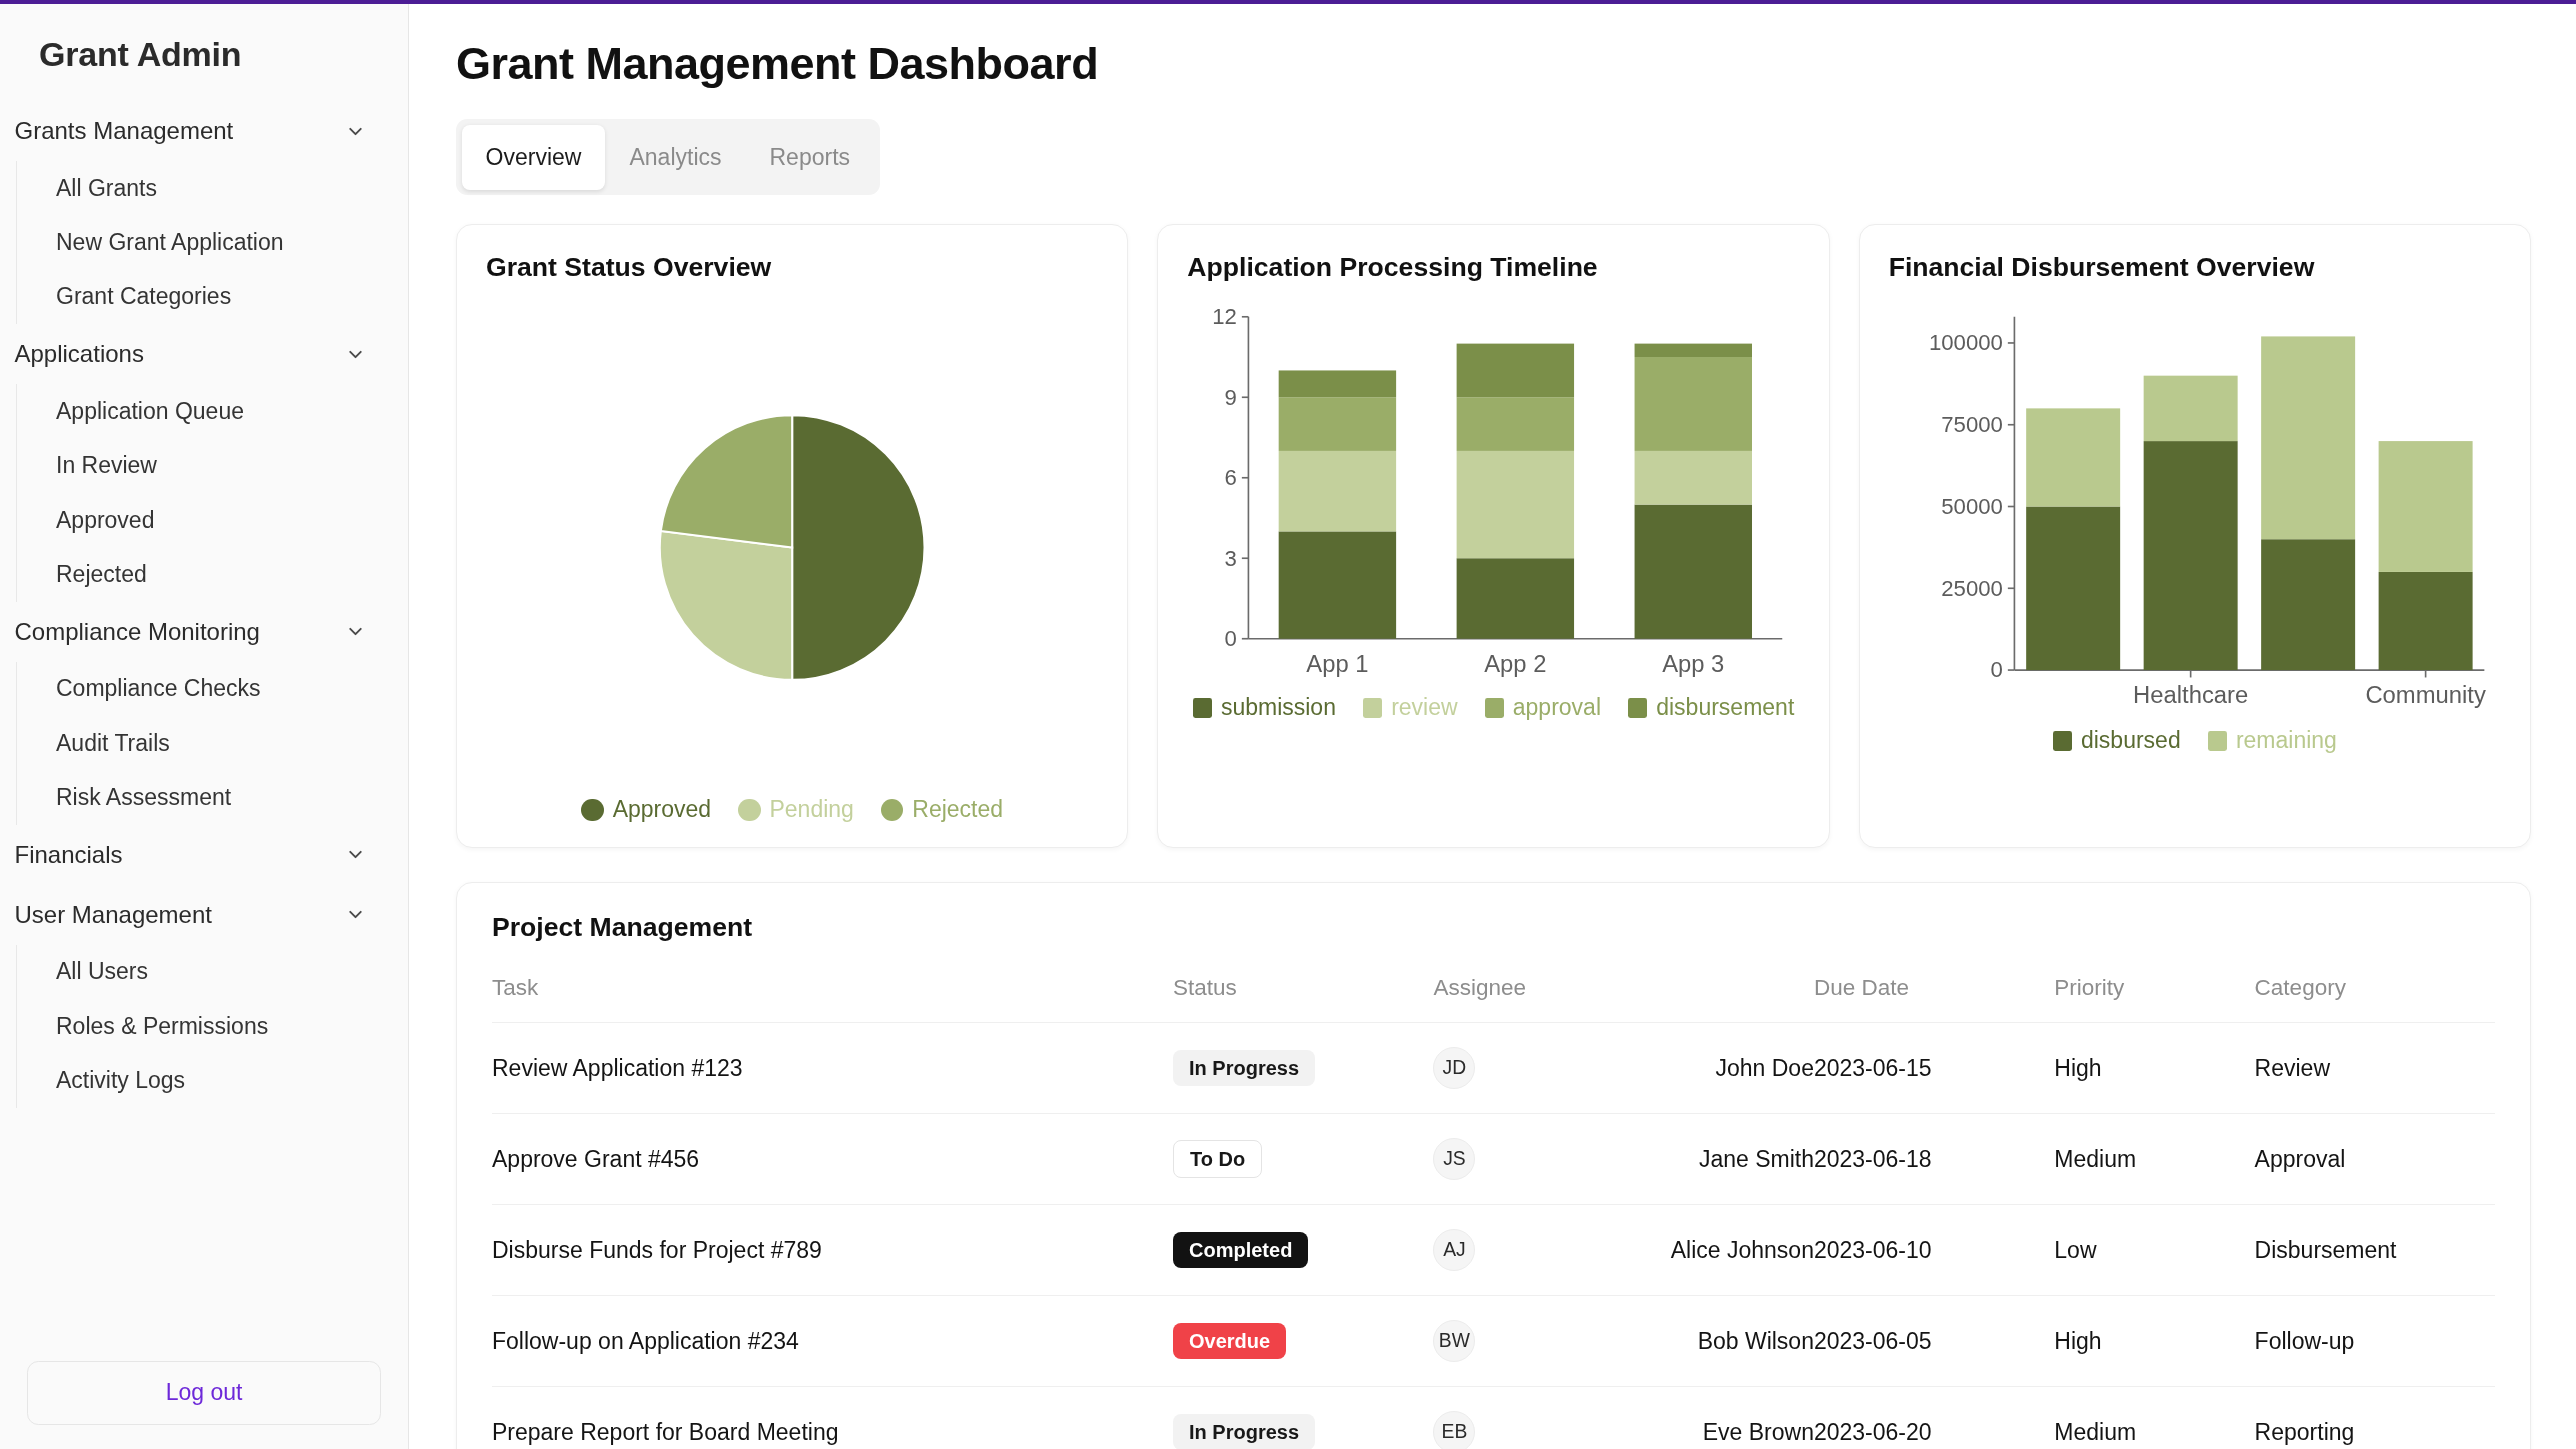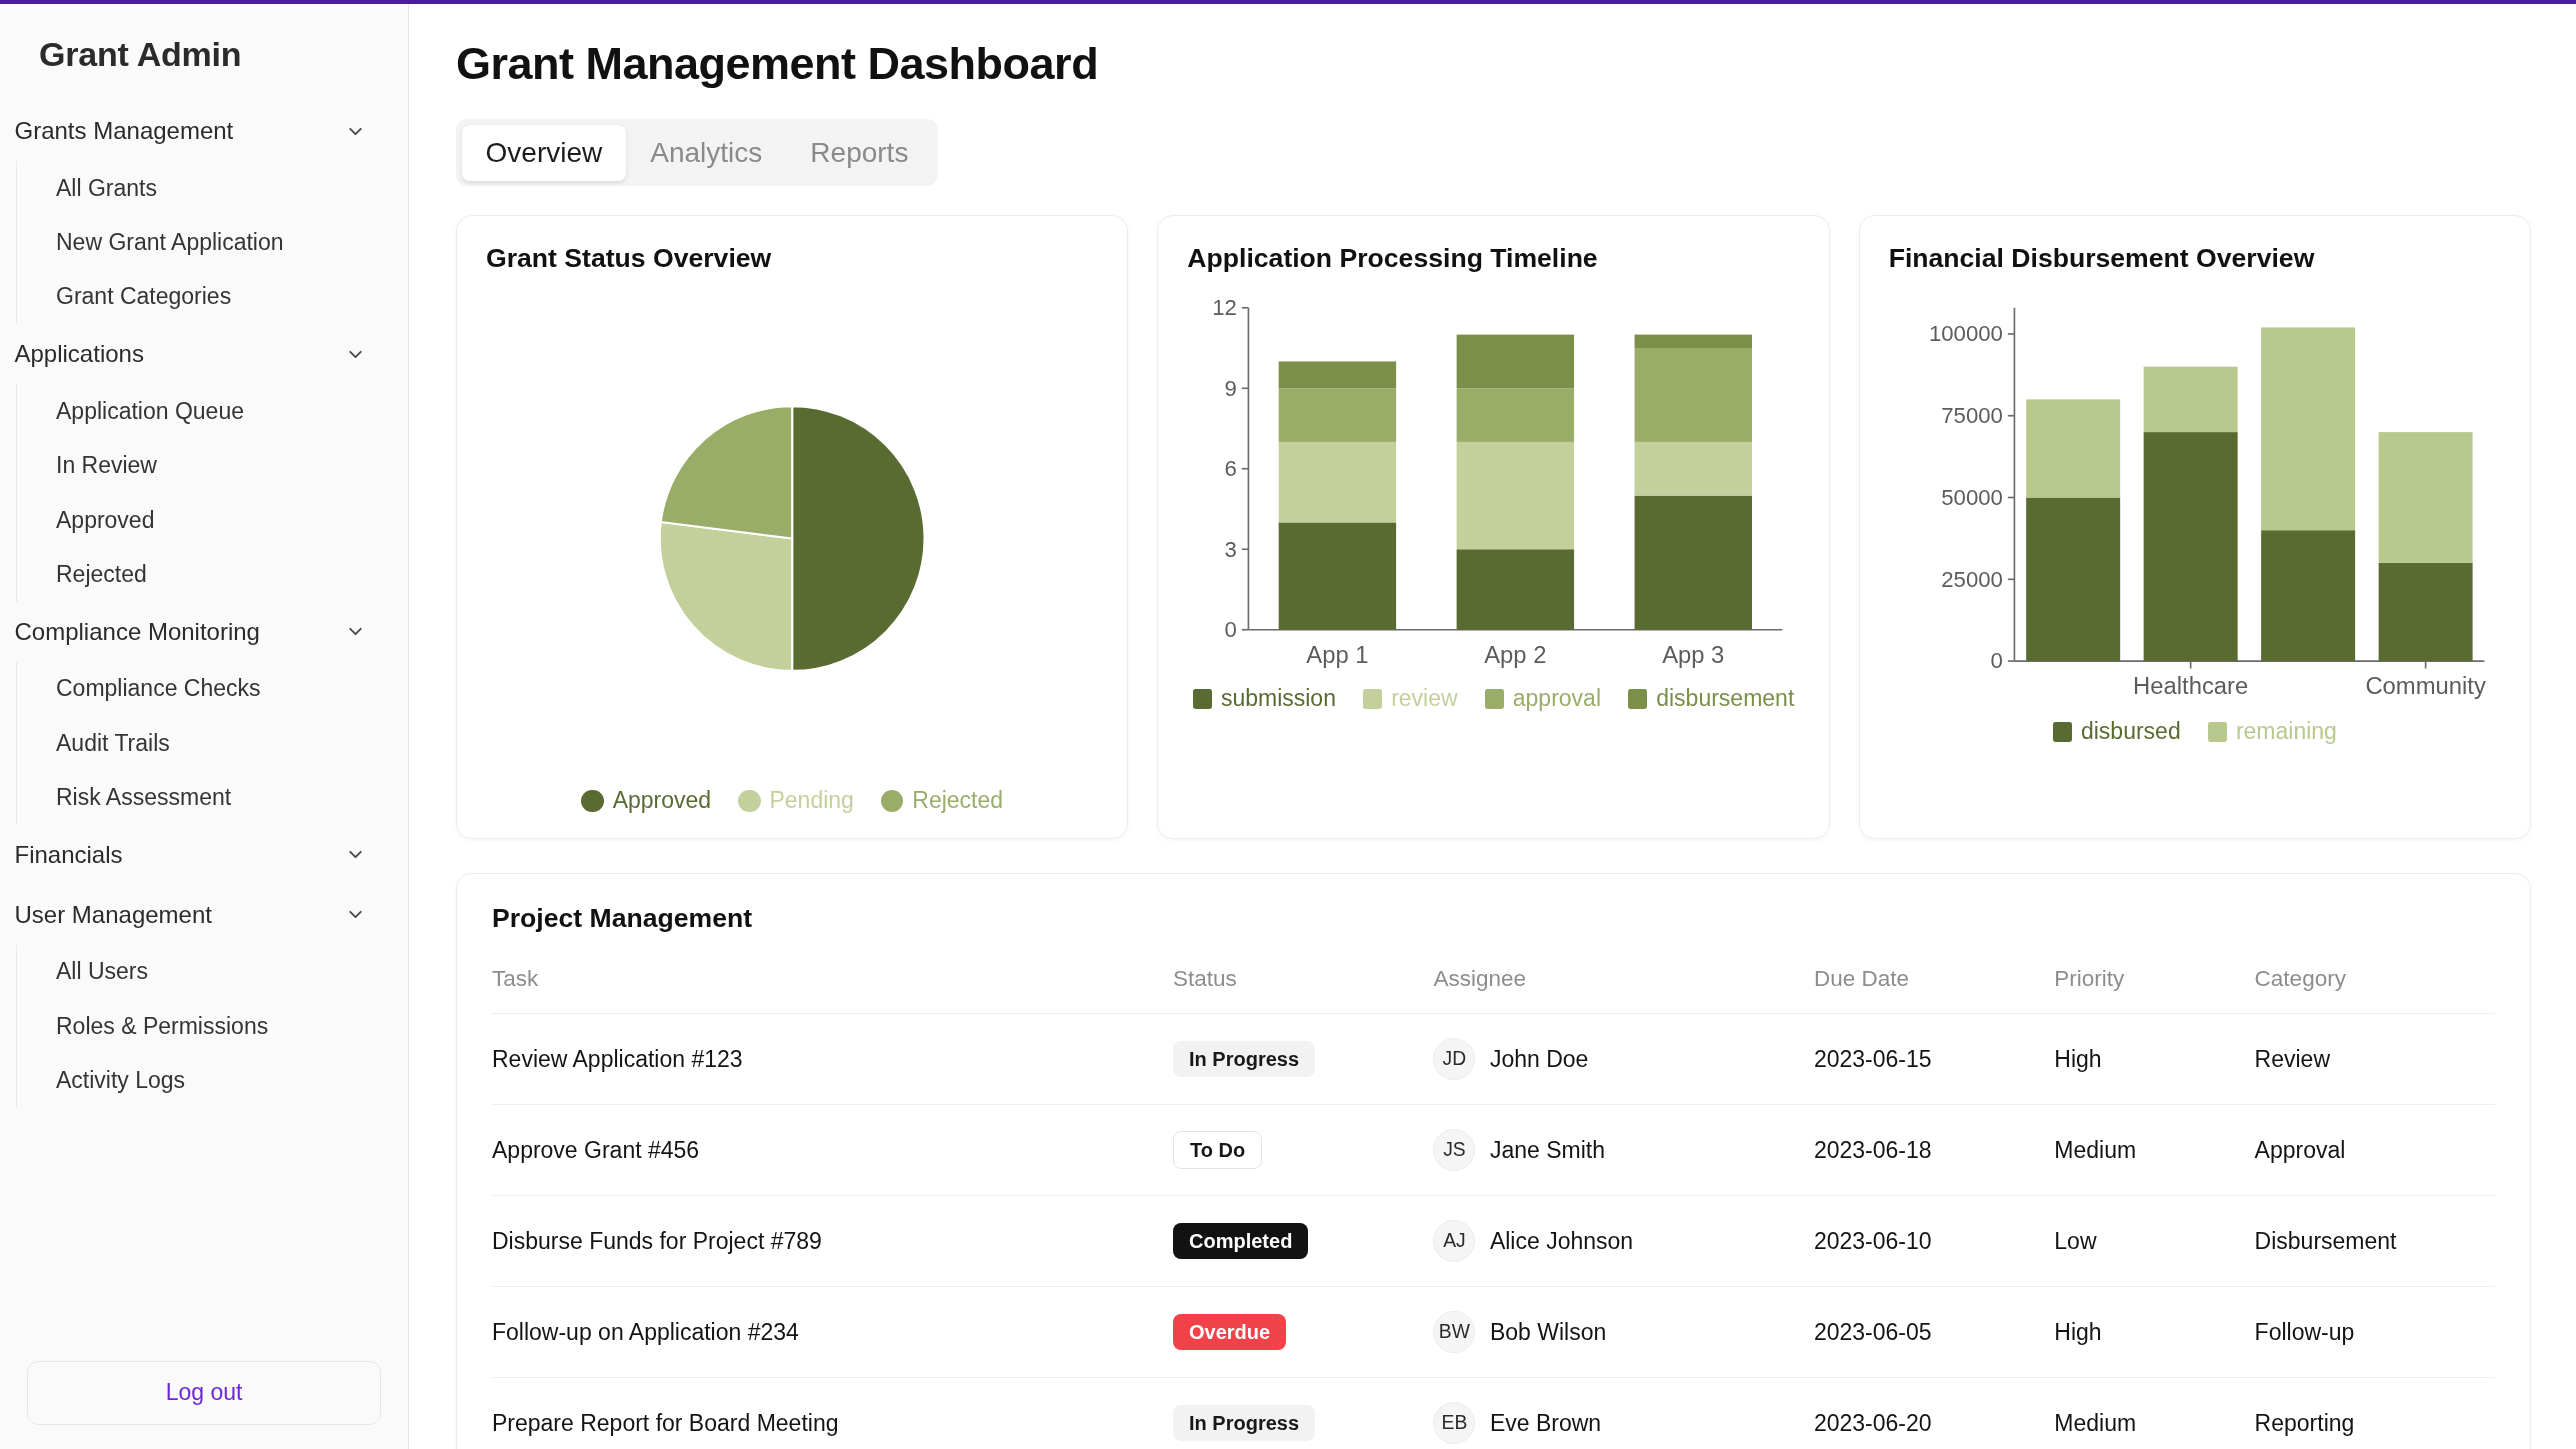--- a/index.html
+++ b/index.html
@@ -87,23 +87,23 @@
   }
   .tabs {
     display: inline-flex;
     background: #f3f3f3;
     border-radius: 11.3px;
     padding: 5.6px;
     gap: 0;
     margin-bottom: 29px;
   }
   .tab {
-    font-size: 28px;
+    font-size: 23px;
     color: #8a8a8a;
-    padding: 12px 24px;
+    padding: 19px 24px;
     border-radius: 8px;
     cursor: pointer;
     white-space: nowrap;
   }
   .tab.active {
     background: #ffffff;
     color: #1c1c1c;
     box-shadow: 0 1.6px 4px rgba(0,0,0,0.10);
   }
 
@@ -187,21 +187,21 @@
     border-radius: 8px;
     padding: 8px 16px;
     white-space: nowrap;
     line-height: 1;
   }
   .badge-inprogress { background: #f2f2f2; color: #181818; }
   .badge-todo { background: #ffffff; color: #181818; border: 1.6px solid #e4e4e4; }
   .badge-completed { background: #121212; color: #ffffff; }
   .badge-overdue { background: #f04248; color: #ffffff; }
 
-  .assignee { display: flex; align-items: center; gap: 14.5px; }
+  .assignee { display: flex; align-items: center; gap: 14.5px; justify-content: space-between; }
   .avatar {
     width: 42px; height: 42px; flex: 0 0 42px;
     border-radius: 50%;
     background: #f5f5f5;
     border: 1.6px solid #ececec;
     display: flex; align-items: center; justify-content: center;
     font-size: 19.3px; color: #2a2a2a;
   }
 </style>
 </head>

